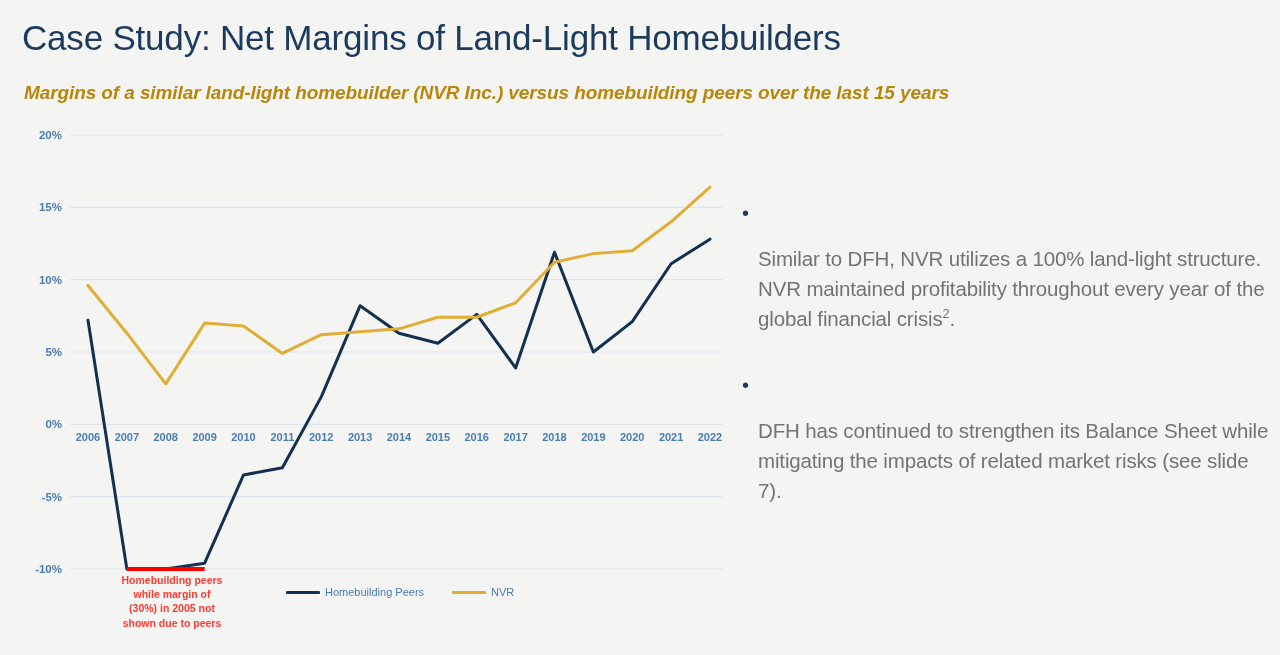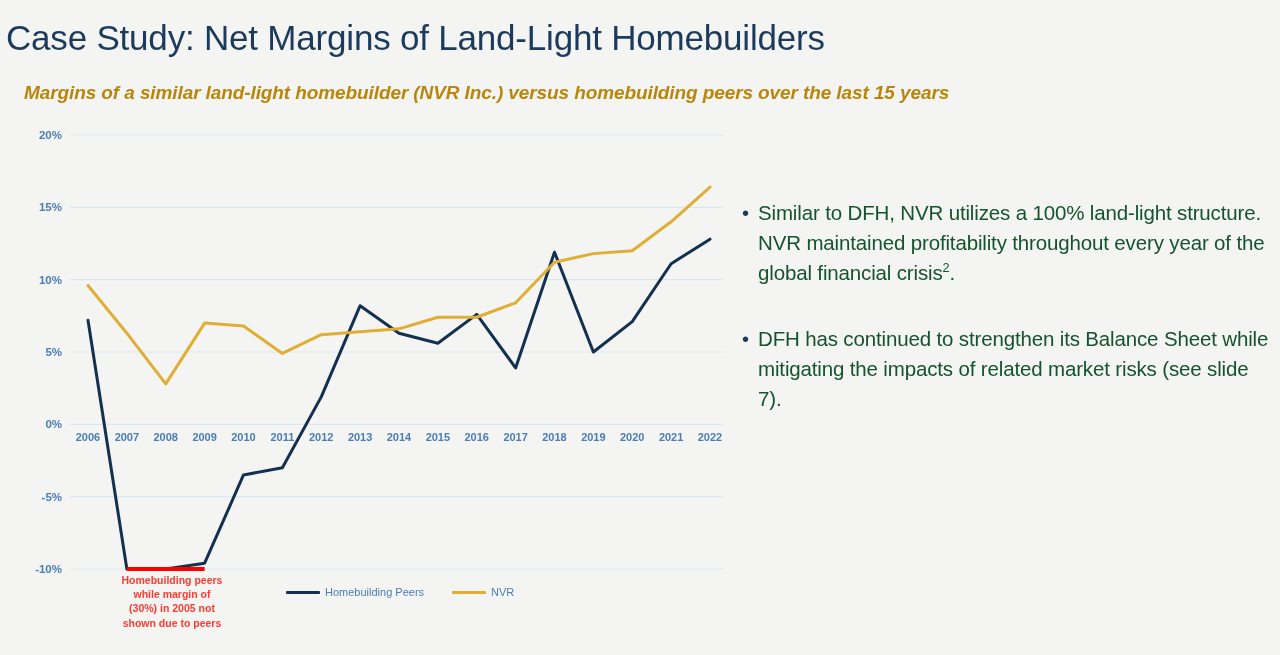--- a/index.html
+++ b/index.html
@@ -11,21 +11,21 @@
     height: 655px;
     background: #f4f4f3;
     font-family: "Liberation Sans", sans-serif;
     overflow: hidden;
     position: relative;
   }
 
   
   #slide-title {
     position: absolute;
-    left: 6px;
+    left: 22px;
     top: 18px;
     font-size: 35px;
     font-weight: 400;
     color: #1b3a5c;
     letter-spacing: -0.2px;
     white-space: nowrap;
   }
   #slide-subtitle {
     position: absolute;
     left: 24px;
@@ -102,24 +102,25 @@
   }
   .bullet-dot {
     color: #1b3a5c;
     font-size: 20px;
     line-height: 30px;
     width: 16px;
     flex: 0 0 16px;
     text-align: left;
   }
   .bullet-text {
-    color: #14532d;
+    color: #737373;
     font-size: 20.5px;
     line-height: 30px;
     letter-spacing: -0.15px;
+    margin-top: 46px;
   }
   .bullet-text sup {
     font-size: 0.62em;
     vertical-align: super;
     line-height: 0;
   }
 </style>
 </head>
 <body>
 

